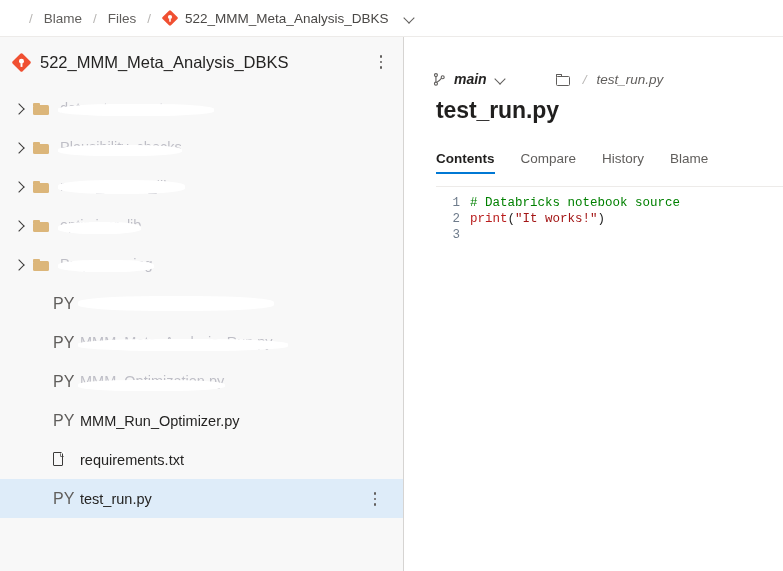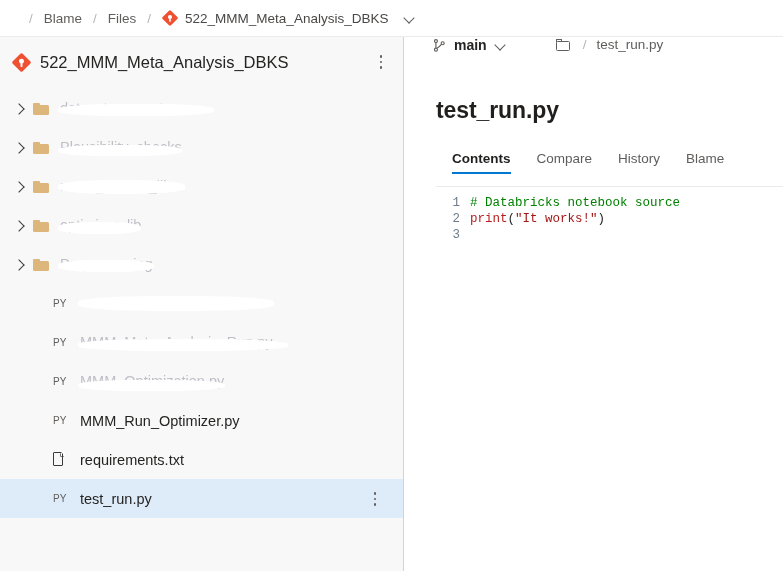--- a/index.html
+++ b/index.html
@@ -192,21 +192,21 @@
   .filedoc::after {
     content: "";
     position: absolute;
     right: 1.3px; top: 0;
     width: 0; height: 0;
     border-left: 4.5px solid transparent;
     border-top: 4.5px solid #ffffff;
     box-shadow: -1px 1px 0 -0.3px #3b3a39;
   }
   .pylabel {
-    font-size: 10px;
+    font-size: 16px;
     color: #605e5c;
     letter-spacing: 0.2px;
     font-family: "Liberation Sans", sans-serif;
   }
 
   
   .redact {
     position: relative;
     display: inline-block;
     height: 17px;
@@ -230,21 +230,22 @@
   .content {
     flex: 1 1 auto;
     background: #ffffff;
     box-sizing: border-box;
     padding: 0 0 0 28px;
     overflow: hidden;
   }
   .branchbar {
     height: 50px;
     display: flex;
-    align-items: flex-start;
+    align-items: flex-end;
+    font-style: italic;
   }
   .branch-pick {
     display: flex;
     align-items: center;
     cursor: pointer;
   }
   .branch-icon {
     width: 15px; height: 15px;
     position: relative;
     margin-right: 7px;
@@ -294,21 +295,21 @@
     font-size: 23px;
     font-weight: bold;
     color: #201f1e;
     margin: 10px 0 0 4px;
     letter-spacing: -0.1px;
   }
 
   .tabs {
     display: flex;
     align-items: flex-end;
-    margin: 21px 0 0 20px;
+    margin: 21px 0 0 4px;
     height: 29px;
   }
   .tab {
     font-size: 13.5px;
     color: #605e5c;
     margin-right: 26px;
     padding-bottom: 8px;
     cursor: pointer;
     position: relative;
     white-space: nowrap;

